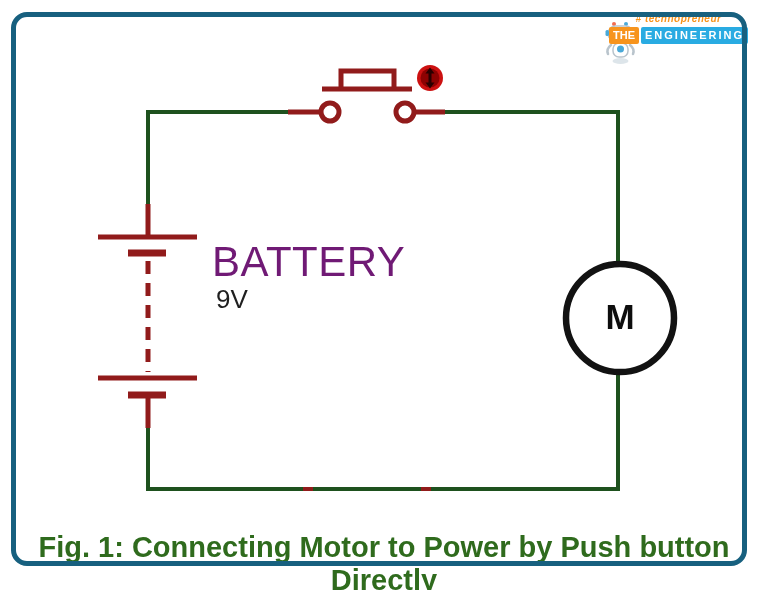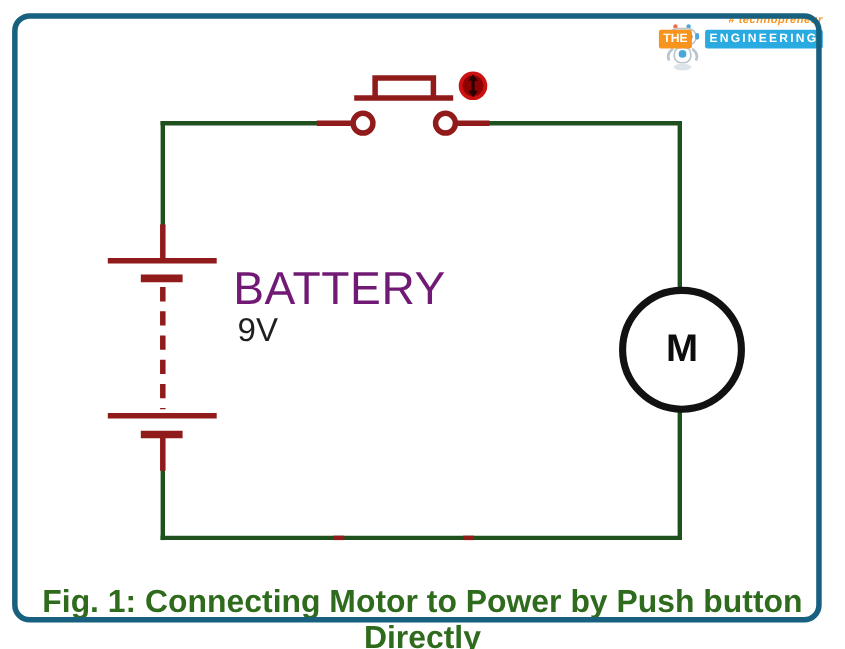--- a/index.html
+++ b/index.html
@@ -21,37 +21,37 @@
   .comp-dash{stroke:var(--component_red);stroke-width:5;fill:none;stroke-dasharray:13 9;}
   .terminal{stroke:var(--component_red);stroke-width:5;fill:#ffffff;}
   .tick{fill:var(--component_red);}
   .motor-circle{fill:#ffffff;stroke:#121212;stroke-width:6.5;}
   
   .battery-label{
     position:absolute;left:212px;top:238px;font-size:42px;letter-spacing:0.5px;
     color:#701a75;
   }
   .battery-value{
-    position:absolute;left:216px;top:284px;font-size:30px;color:#1f1f1f;
+    position:absolute;left:216px;top:284px;font-size:26px;color:#1f1f1f;
   }
   .motor-label{
     position:absolute;left:590px;top:297px;width:60px;text-align:center;
     font-size:35px;font-weight:bold;color:#0d0d0d;
   }
   .caption{
     position:absolute;left:0;top:531px;width:768px;text-align:center;
     font-size:29px;font-weight:bold;color:var(--caption_green);
   }
   
-  .logo{position:absolute;right:20px;top:13px;text-align:right;}
+  .logo{position:absolute;right:20px;top:13px;text-align:center;}
   .logo-tagline{
     font-size:10px;font-weight:bold;font-style:italic;color:var(--logo_orange);
     letter-spacing:0.5px;margin-bottom:3px;
   }
-  .logo-badges{display:flex;justify-content:flex-end;gap:12px;}
+  .logo-badges{display:flex;justify-content:flex-end;gap:2px;}
   .badge{
     color:#ffffff;font-size:11px;font-weight:bold;line-height:1;
     padding:3px 4px;border-radius:2px;
   }
   .badge-the{background:var(--logo_orange);}
   .badge-eng{background:var(--logo_cyan);letter-spacing:2px;}
   .logo-projects{
     font-size:12px;font-weight:bold;letter-spacing:2.5px;color:#26323e;margin-top:2px;
   }
   .robot{position:absolute;left:602px;top:21px;}

